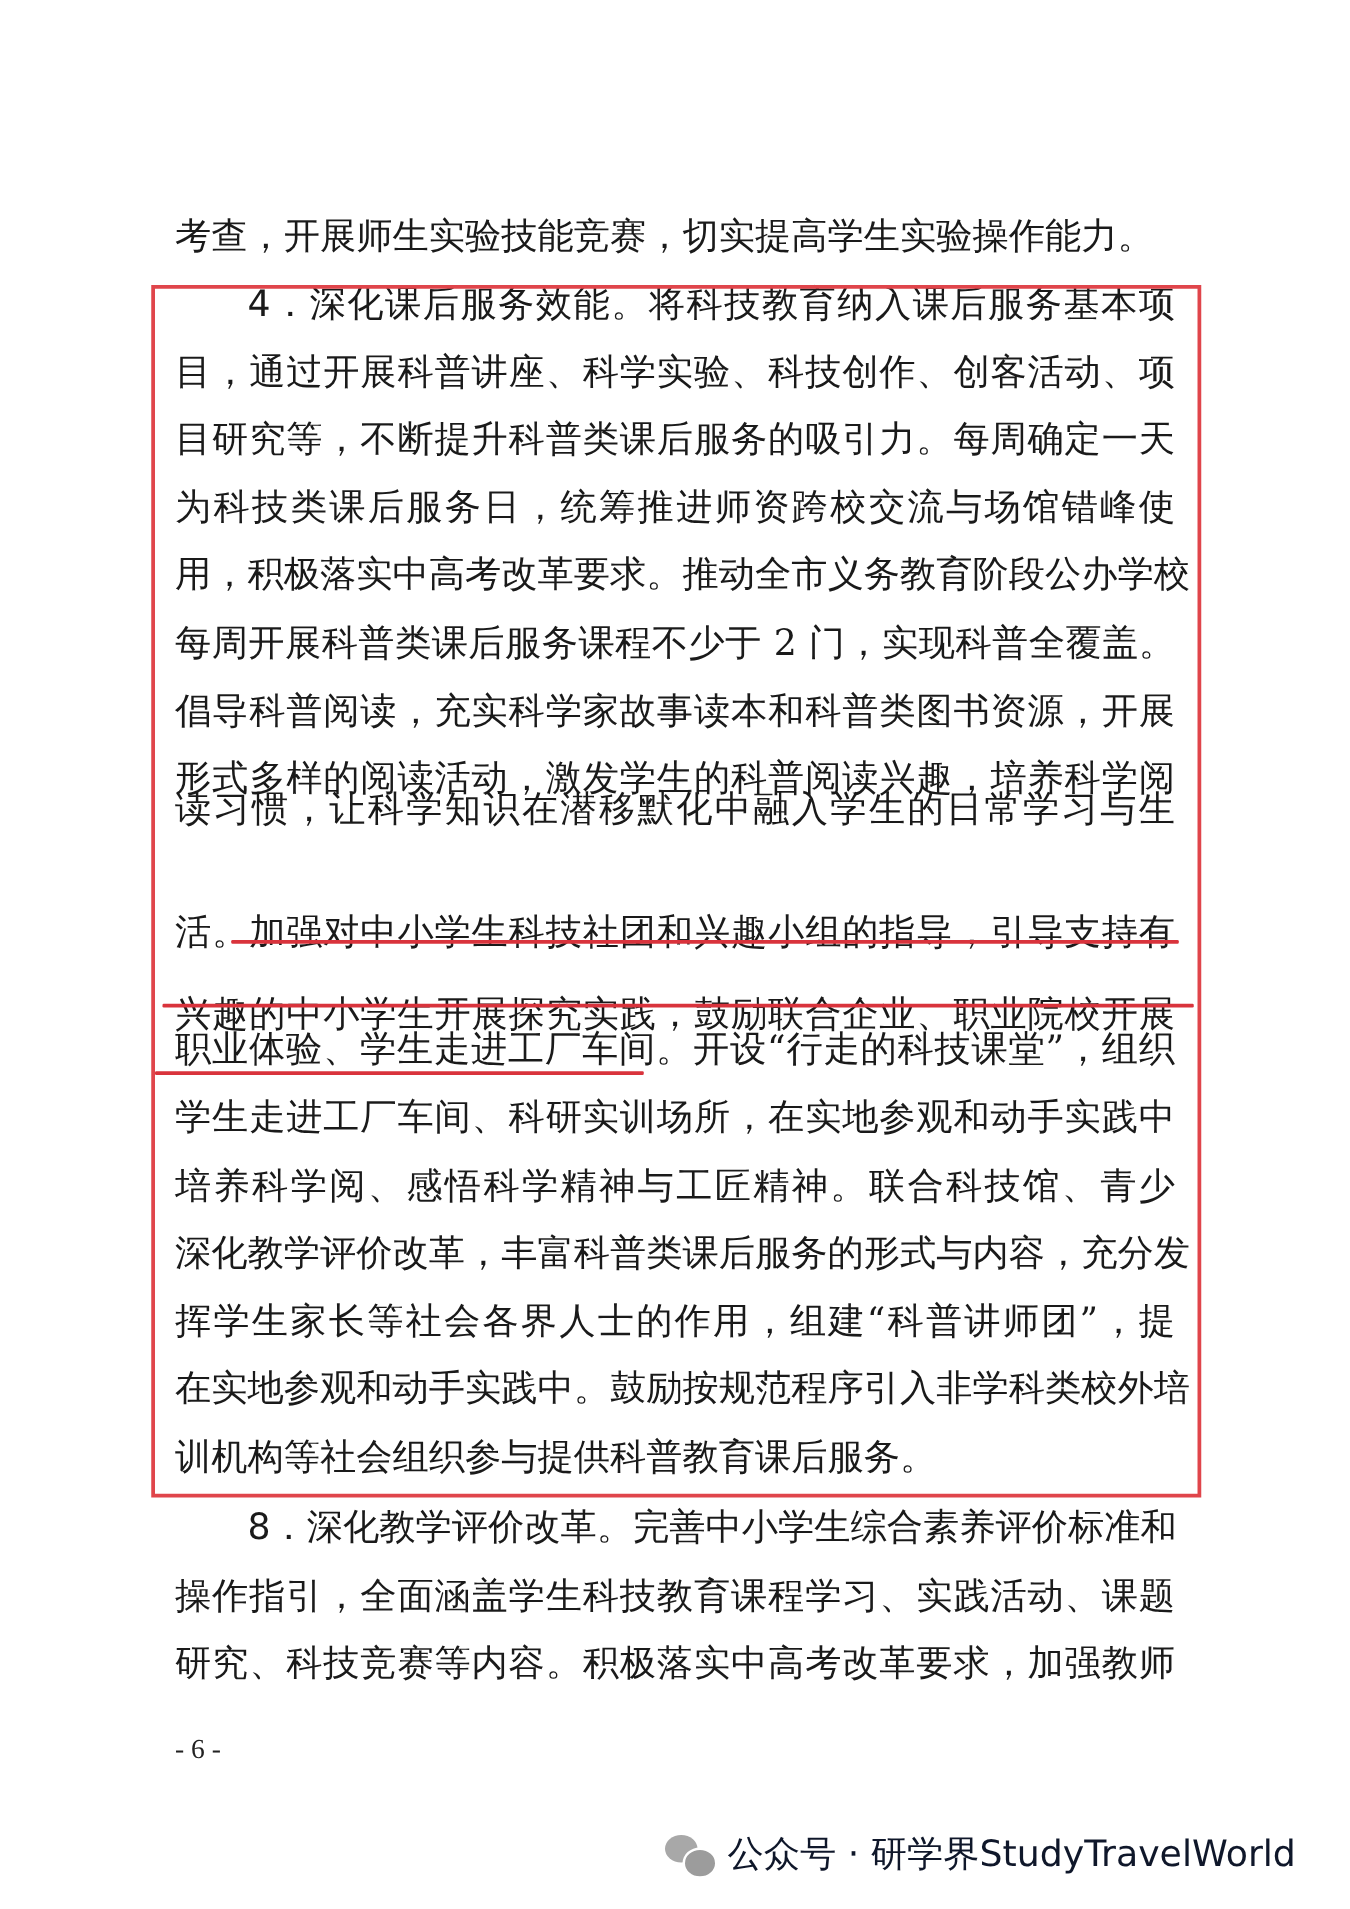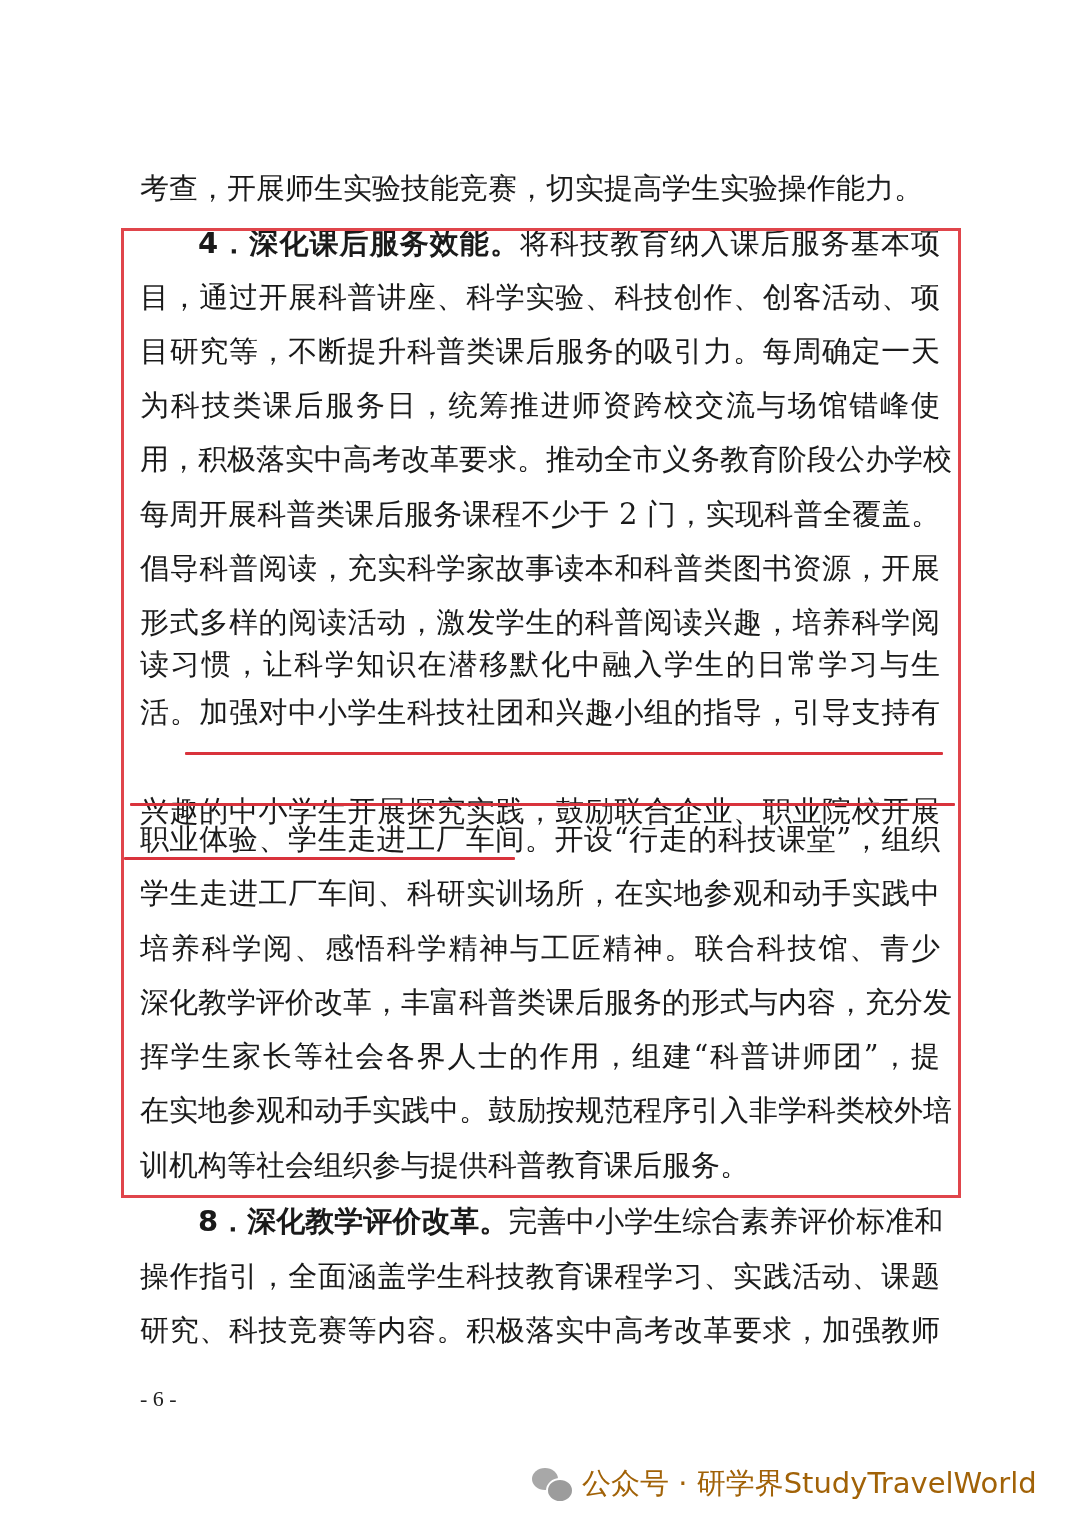--- a/index.html
+++ b/index.html
@@ -7,55 +7,55 @@
     width: 1080px; height: 1527px; background: #ffffff; position: relative; overflow: hidden;
     font-family: "DejaVu Serif", "Liberation Serif", serif; color: #1a1a1a;
   }
   .line {
     position: absolute; left: 140px; width: 800px; height: 40px;
     font-size: 29px; line-height: 40px; white-space: nowrap;
     letter-spacing: 0px; text-align: justify; text-align-last: justify;
   }
   .line.last { text-align-last: left; }
   .indent { padding-left: 58px; width: 742px; }
-  .b { font-weight: bold; font-family: "DejaVu Sans", "Liberation Sans", sans-serif; }
+  .b { font-weight: normal; font-family: "DejaVu Sans", "Liberation Sans", sans-serif; }
   .redbox {
     position: absolute; left: 121px; top: 228px; width: 834px; height: 964px;
     border: 3px solid #e0454b;
   }
   .uline { position: absolute; height: 3px; background: #d9333c; border-radius: 1px; }
   .pageno {
     position: absolute; left: 140px; top: 1386px; font-size: 22px;
     font-family: "Liberation Serif", serif; color: #222;
   }
   .watermark {
     position: absolute; left: 530px; top: 1462px; height: 44px; display: flex; align-items: center;
-    color: #a16207; font-size: 29px; font-family: "DejaVu Sans", sans-serif;
+    color: #0f172a; font-size: 29px; font-family: "DejaVu Sans", sans-serif;
   }
   .wm-icon { width: 44px; height: 40px; position: relative; margin-right: 8px; }
   .bub1 { position: absolute; left: 2px; top: 4px; width: 26px; height: 22px; background: #a8a8a8; border-radius: 50%; }
   .bub2 { position: absolute; left: 16px; top: 14px; width: 24px; height: 21px; background: #9c9c9c; border: 2px solid #fff; border-radius: 50%; }
 </style>
 </head>
 <body>
 
 <div>
 
   <div class="line last" style="top:168px">考查，开展师生实验技能竞赛，切实提高学生实验操作能力。</div>
 
   <div class="line indent" style="top:223px"><span class="b">4．深化课后服务效能。</span><span>将科技教育纳入课后服务基本项</span></div>
   <div class="line" style="top:277px">目，通过开展科普讲座、科学实验、科技创作、创客活动、项</div>
   <div class="line" style="top:331px">目研究等，不断提升科普类课后服务的吸引力。每周确定一天</div>
   <div class="line" style="top:385px">为科技类课后服务日，统筹推进师资跨校交流与场馆错峰使</div>
   <div class="line" style="top:439px">用，积极落实中高考改革要求。推动全市义务教育阶段公办学校</div>
   <div class="line" style="top:494px">每周开展科普类课后服务课程不少于 2 门，实现科普全覆盖。</div>
   <div class="line" style="top:548px">倡导科普阅读，充实科学家故事读本和科普类图书资源，开展</div>
   <div class="line" style="top:602px">形式多样的阅读活动，激发学生的科普阅读兴趣，培养科学阅</div>
-  <div class="line" style="top:644px">读习惯，让科学知识在潜移默化中融入学生的日常学习与生</div>
-  <div class="line" style="top:692px">活。加强对中小学生科技社团和兴趣小组的指导，引导支持有</div>
+  <div class="line" style="top:627px">读习惯，让科学知识在潜移默化中融入学生的日常学习与生</div>
+  <div class="line" style="top:725px">活。加强对中小学生科技社团和兴趣小组的指导，引导支持有</div>
   <div class="line" style="top:791px">兴趣的中小学生开展探究实践，鼓励联合企业、职业院校开展</div>
   <div class="line" style="top:819px">职业体验、学生走进工厂车间。开设“行走的科技课堂”，组织</div>
   <div class="line" style="top:873px">学生走进工厂车间、科研实训场所，在实地参观和动手实践中</div>
   <div class="line" style="top:928px">培养科学阅、感悟科学精神与工匠精神。联合科技馆、青少</div>
   <div class="line" style="top:982px">深化教学评价改革，丰富科普类课后服务的形式与内容，充分发</div>
   <div class="line" style="top:1036px">挥学生家长等社会各界人士的作用，组建“科普讲师团”，提</div>
   <div class="line" style="top:1090px">在实地参观和动手实践中。鼓励按规范程序引入非学科类校外培</div>
   <div class="line last" style="top:1145px">训机构等社会组织参与提供科普教育课后服务。</div>
 
   <div class="line indent" style="top:1201px"><span class="b">8．深化教学评价改革。</span><span>完善中小学生综合素养评价标准和</span></div>

